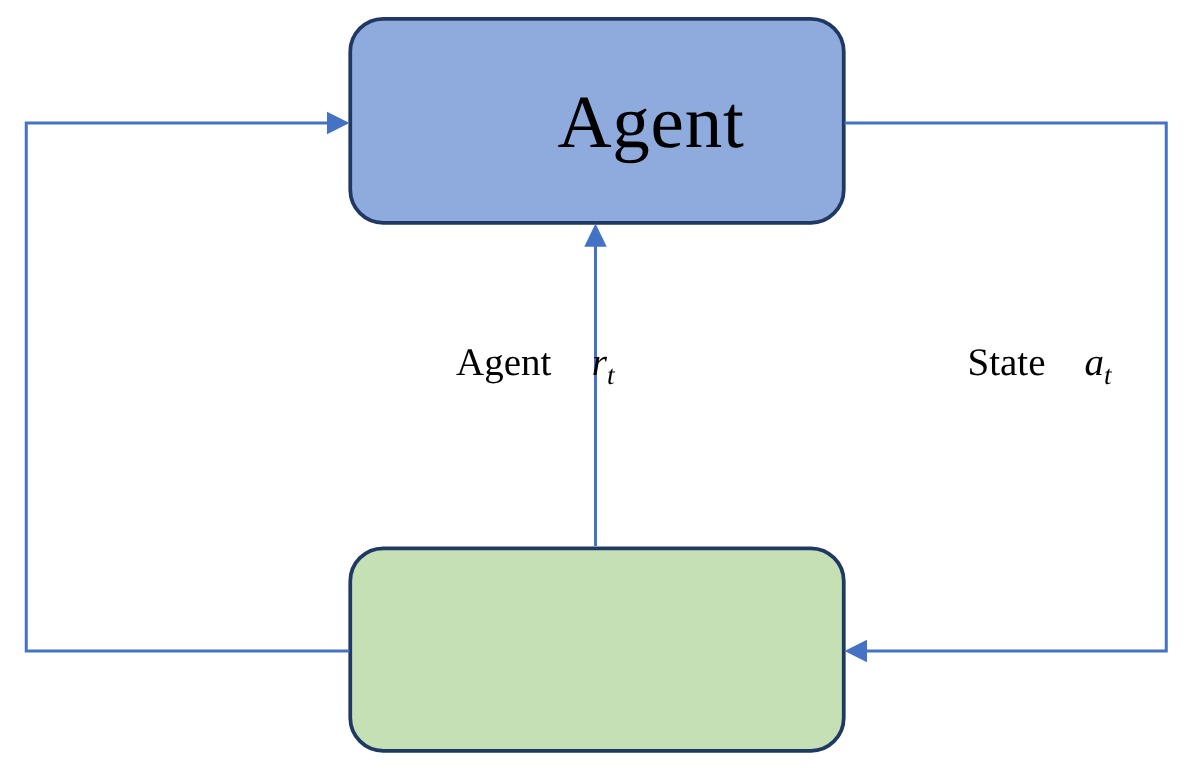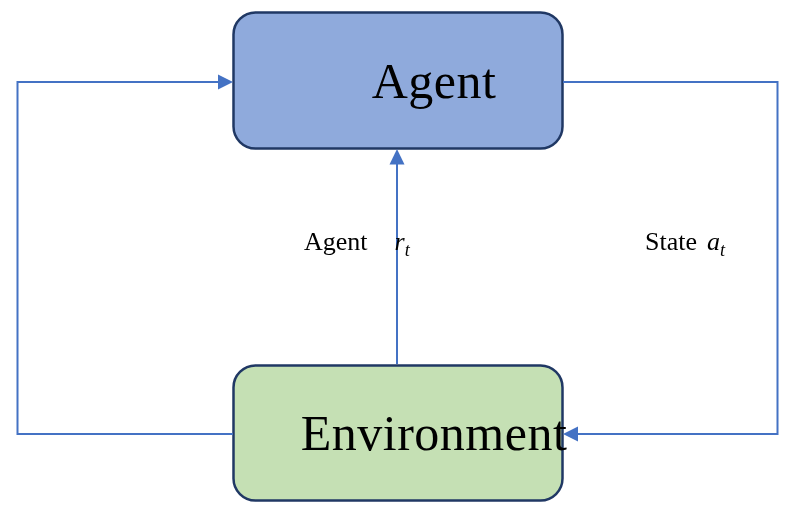--- a/index.html
+++ b/index.html
@@ -48,21 +48,21 @@
   .edge-label .math sub {
     font-size: 70%;
     font-style: italic;
     line-height: 0;
   }
   .edge-label.state  { left: 25px; }
   .edge-label.reward { left: 304px; }
   .edge-label.action { left: 645px; }
   .edge-label.state  .math { margin-left: 16px; }
   .edge-label.reward .math { margin-left: 27px; }
-  .edge-label.action .math { margin-left: 10px; }
+  .edge-label.action .math { margin-left: 26px; }
 </style>
 </head>
 <body>
 
 <div class="canvas">
   <svg width="798" height="514" viewBox="0 0 798 514">
 
     <rect x="233.5" y="12.5" width="329" height="136" rx="22" ry="22" stroke-width="2.5" fill="#8FAADC" stroke="#203864"></rect>
     <rect x="233.5" y="365.5" width="329" height="135" rx="22" ry="22" stroke-width="2.5" fill="#C5E0B4" stroke="#203864"></rect>
 
@@ -70,21 +70,20 @@
     <polygon points="233,82 218,74.5 218,89.5" fill="#4472C4"></polygon>
 
     <path d="M 563 82 L 777.5 82 L 777.5 434 L 578 434" fill="none" stroke-width="2" stroke="#4472C4"></path>
     <polygon points="563,434 578,426.5 578,441.5" fill="#4472C4"></polygon>
 
     <path d="M 397 364 L 397 163" fill="none" stroke-width="2" stroke="#4472C4"></path>
     <polygon points="397,149 389.5,164.5 404.5,164.5" fill="#4472C4"></polygon>
   </svg>
 
   <div class="box-label agent">Agent</div>
-  <div class="box-label env">Environment</div>
 
 
   <div class="edge-label reward">
     <span>Agent</span><span class="math"><i>r</i><sub>t</sub></span>
   </div>
 
   <div class="edge-label action">
     <span>State</span><span class="math"><i>a</i><sub>t</sub></span>
   </div>
 </div>

